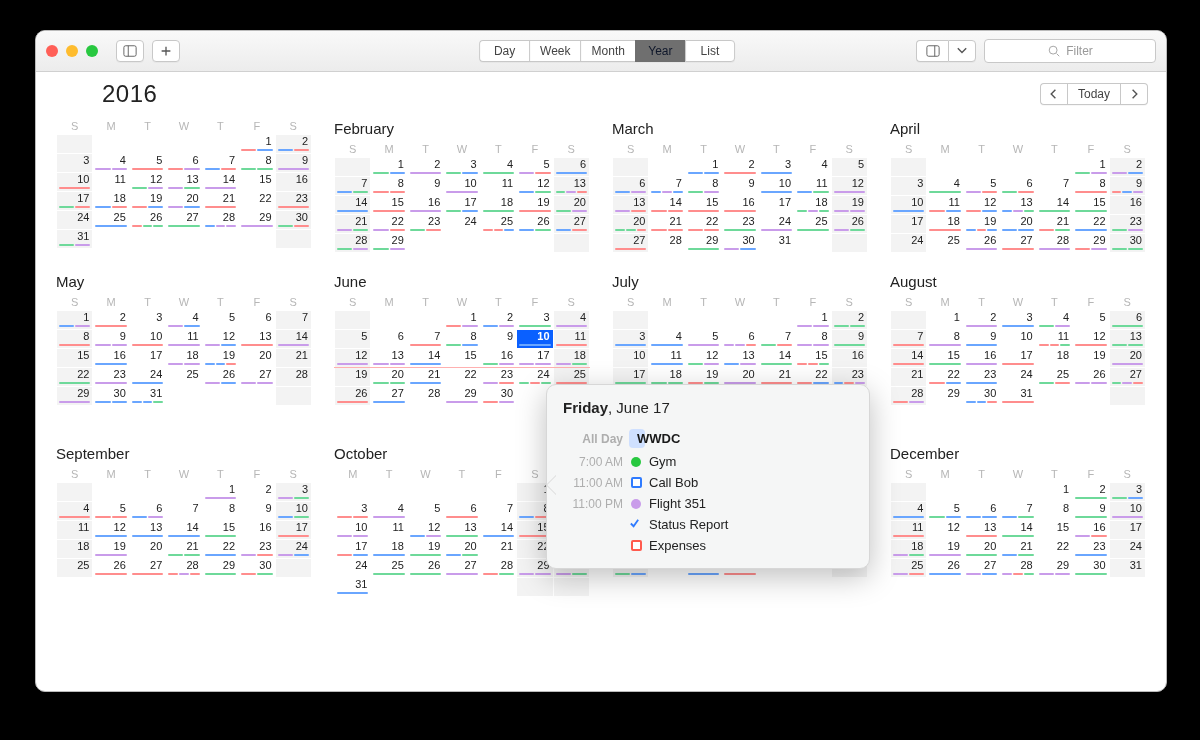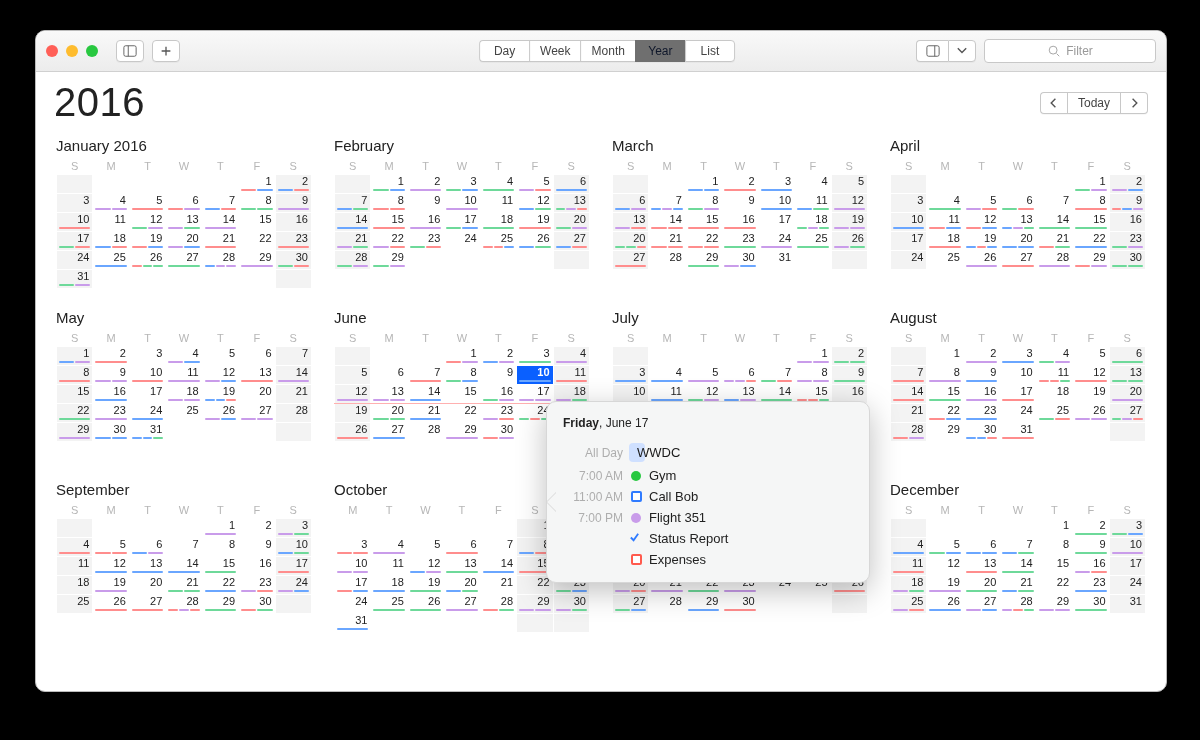--- a/index.html
+++ b/index.html
@@ -38,21 +38,21 @@
   .seg .tb-btn.active{background:#6f6f6f;color:#0f172a;border-color:#6f6f6f;}
   .spacer{flex:1;}
   .seg2{display:flex;}
   .seg2 .tb-btn:first-child{border-radius:4px 0 0 4px;border-right:0;min-width:32px;}
   .seg2 .tb-btn:last-child{border-radius:0 4px 4px 0;min-width:22px;}
   .search{height:22px;width:170px;border:1px solid #c8c8c8;border-radius:4px;background:#fff;
     display:flex;align-items:center;justify-content:center;color:#9a9a9a;gap:5px;font-size:12px;}
   .icon{width:14px;height:14px;display:inline-block;}
   
   .subhead{display:flex;align-items:center;padding:8px 18px 4px;gap:8px;}
-  .year{font-size:40px;font-weight:300;letter-spacing:.5px;}
+  .year{font-size:24px;font-weight:300;letter-spacing:.5px;margin-left:48px;}
   .nav{margin-left:auto;display:flex;}
   .nav .tb-btn{border-radius:0;min-width:26px;text-align:right;}
   .nav .tb-btn:first-child{border-radius:4px 0 0 4px;border-right:0;}
   .nav .tb-btn:last-child{border-radius:0 4px 4px 0;border-left:0;}
   .nav .tb-btn.mid{min-width:54px;}
   
   .content{flex:1;position:relative;padding:6px 20px 10px;}
   .year-grid{display:grid;grid-template-columns:repeat(4,1fr);gap:18px 22px;}
   .month{}
   .month h3{margin:2px 0 4px;font-size:15px;font-weight:500;}
@@ -66,28 +66,28 @@
   .month td .marks i{flex:1;height:2px;border-radius:1px;}
   .c-b{background:var(--c-blue);} .c-r{background:var(--c-red);}
   .c-g{background:var(--c-green);} .c-p{background:var(--c-purple);}
   
   .month.june td[data-row="3"]{border-top:1px solid #ffb0b0;border-bottom:1px solid #ffb0b0;}
   
   .popover{position:absolute;left:510px;top:272px;width:290px;background:var(--pop-bg);
     border:1px solid #d7d7d7;border-radius:10px;box-shadow:0 8px 30px rgba(0,0,0,.25);padding:14px 16px 12px;}
   .popover::before{content:"";position:absolute;left:-10px;top:90px;border:10px solid transparent;
     border-right-color:var(--pop-bg);filter:drop-shadow(-1px 0 0 #d7d7d7);}
-  .popover .title{font-size:12px;margin-bottom:10px;}
+  .popover .title{font-size:15px;margin-bottom:10px;}
   .popover .title b{font-weight:600;}
   .ev{display:grid;grid-template-columns:60px 14px 1fr;align-items:center;gap:6px;padding:3px 0;font-size:13px;}
   .ev .t{color:#aeaeae;text-align:right;font-size:12px;}
   .ev .m{width:10px;height:10px;border-radius:50%;justify-self:center;}
   .ev .m.sq{border-radius:2px;background:#fff;border:2px solid;width:7px;height:7px;}
   .ev[data-allday="true"] .lbl{background:#cfe0ff;border-radius:4px;padding:2px 8px;color:#1a1a1a;}
-  .ev[data-allday="true"]{grid-template-columns:60px 0 1fr;}
+  .ev[data-allday="true"]{grid-template-columns:60px 0 1fr;font-weight:bold;}
   .chk{width:11px;height:11px;justify-self:center;}
 </style>
 </head>
 <body>
 
 <div class="window">
 
   <div class="toolbar">
     <div class="traffic">
       <span class="dot r"></span>
@@ -152,21 +152,20 @@
         <svg class="icon" viewBox="0 0 10 10">
             <path d="M4 2l3 3-3 3" stroke="#555" fill="none"></path>
           </svg>
       </button>
     </div>
   </div>
 
   <div class="content">
     <div class="year-grid" id="year-grid">
         <div class="month">
-          <h3>January 2016</h3>
           <table>
             <thead>
               <tr>
                 <th>S</th>
                 <th>M</th>
                 <th>T</th>
                 <th>W</th>
                 <th>T</th>
                 <th>F</th>
                 <th>S</th>
@@ -1693,21 +1692,21 @@
             <span class="t">7:00 AM</span>
             <span class="m" style="background: rgb(40, 200, 64);"></span>
             <span class="lbl">Gym</span>
           </div>
           <div class="ev">
             <span class="t">11:00 AM</span>
             <span class="m sq" style="border-color: rgb(47, 123, 255);"></span>
             <span class="lbl">Call Bob</span>
           </div>
           <div class="ev">
-            <span class="t">7:00 PM</span>
+            <span class="t">11:00 PM</span>
             <span class="m" style="background: rgb(201, 156, 234);"></span>
             <span class="lbl">Flight 351</span>
           </div>
           <div class="ev">
             <span class="t"></span>
             <span><svg class="chk" viewBox="0 0 12 12">
                 <path d="M2 6l3 3 5-7" stroke="#2f7bff" stroke-width="2" fill="none"></path>
               </svg></span>
             <span class="lbl">Status Report</span>
           </div>

